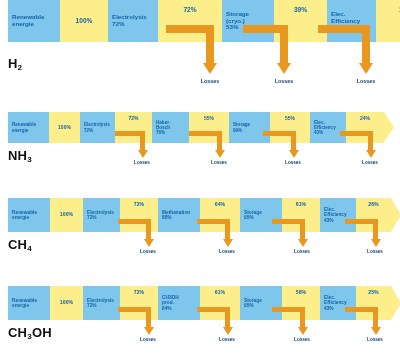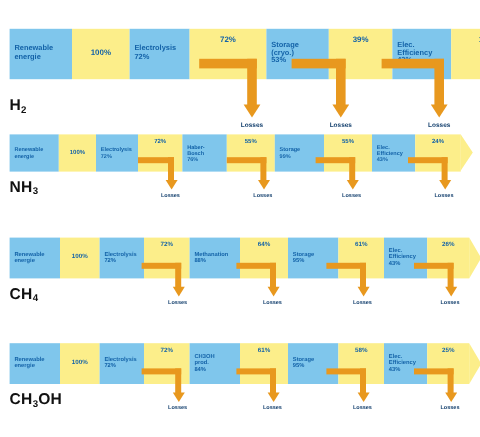--- a/index.html
+++ b/index.html
@@ -50,21 +50,21 @@
     position:absolute;color:#111111;font-weight:bold;
     letter-spacing:.2px;white-space:nowrap;
   }
   .caption sub{font-size:.62em;vertical-align:baseline;position:relative;top:.22em;}
 </style>
 </head>
 <body>
 
 <div class="diagram">
 
-  <div class="row" style="top:24px;height:96px;">
+  <div class="row" style="top:0;height:96px;">
     <div class="chain" style="top:0;height:42px;font-size:6.2px;">
       <div class="blk blue" style="width:52px;">
         <span class="ln">Renewable</span>
         <span class="ln">energie</span>
       </div>
       <div class="blk yellow" style="width:48px;font-size:6.6px;">
         <span class="ln">100%</span>
       </div>
       <div class="blk blue" style="width:50px;">
         <span class="ln">Electrolysis</span>

